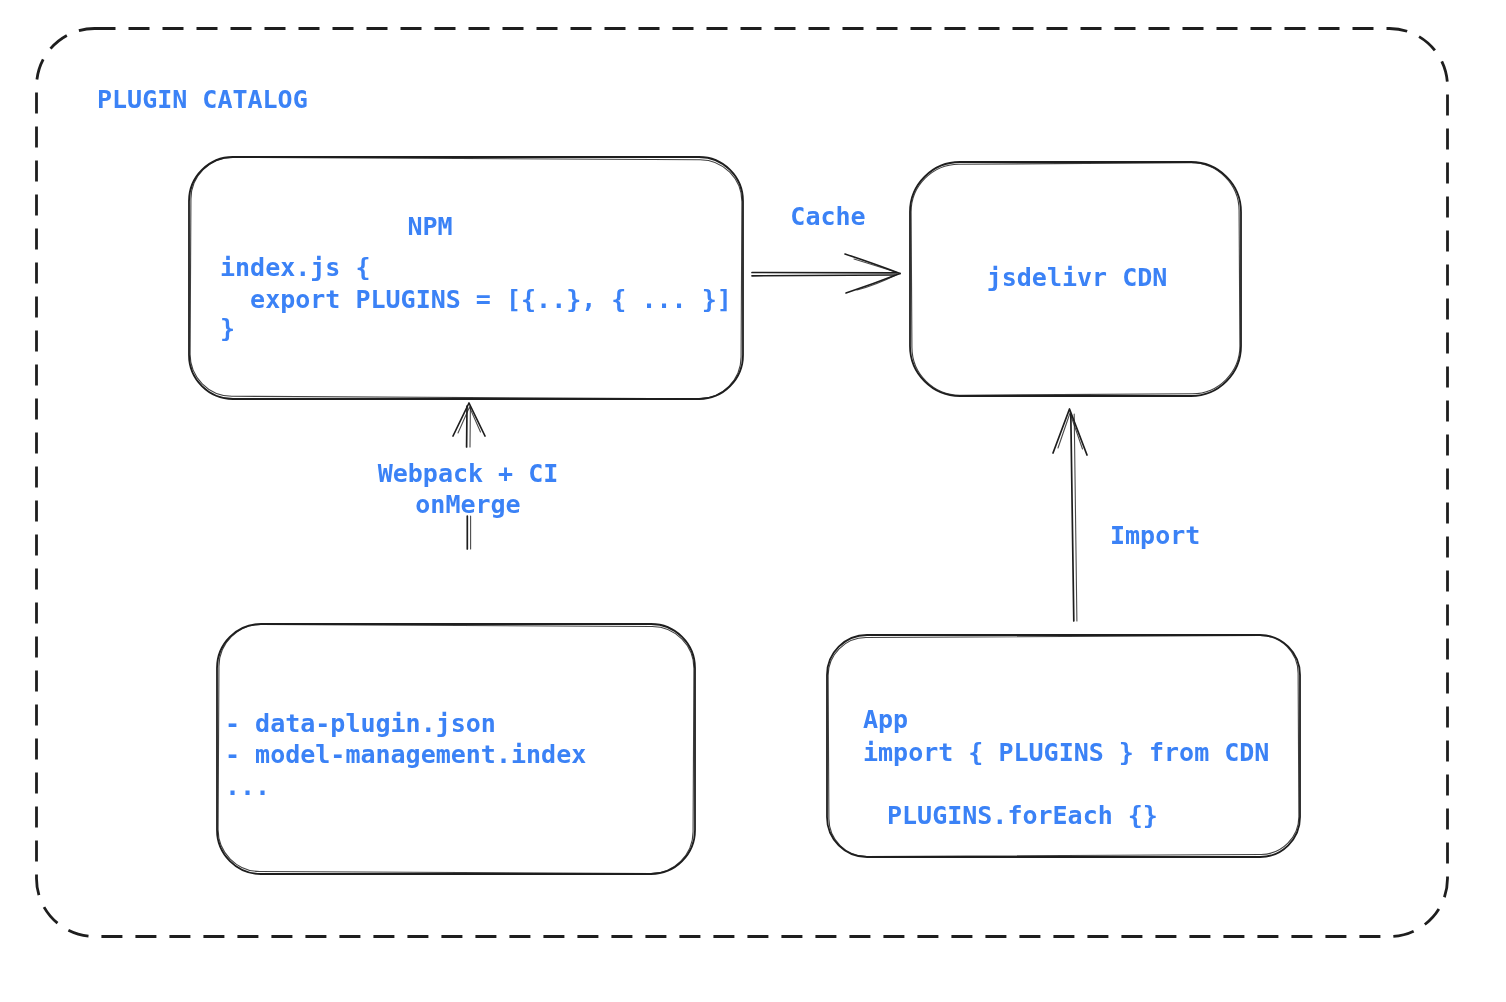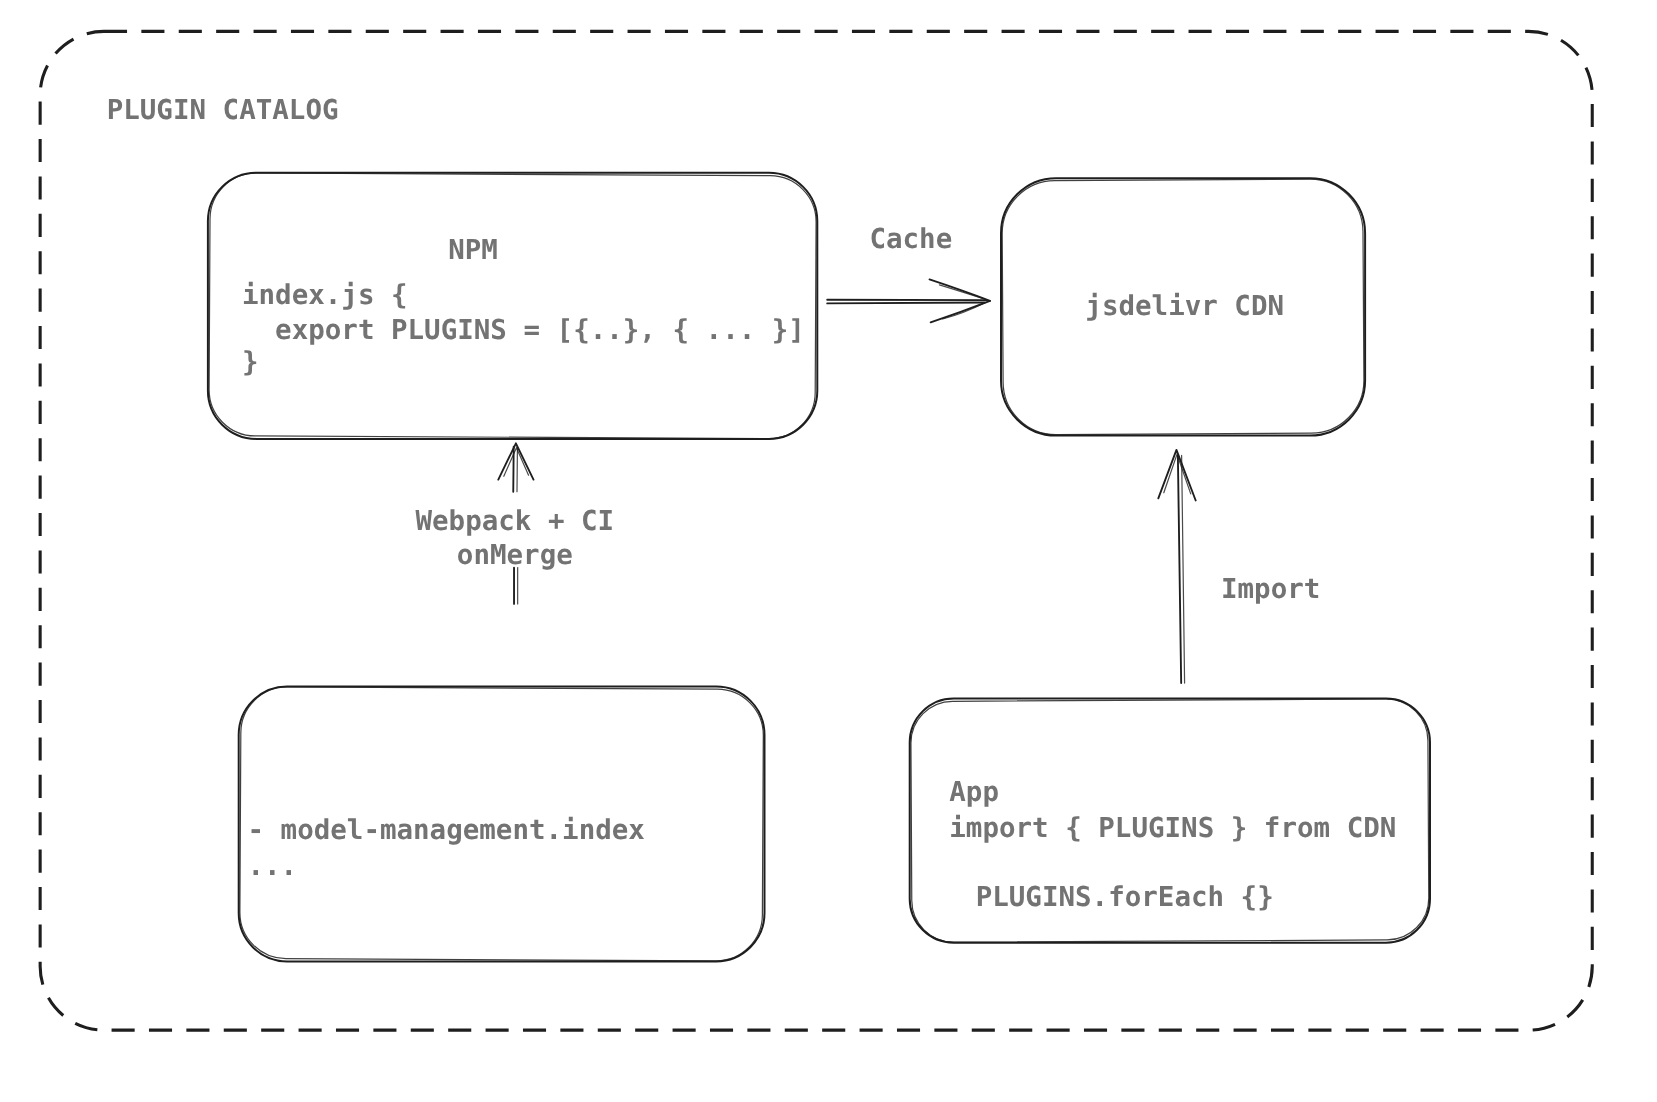--- a/index.html
+++ b/index.html
@@ -3,21 +3,21 @@
 <meta charset="utf-8">
 <style>
   html,body { margin:0; padding:0; background:#ffffff; }
   .canvas {
     position: relative;
     width: 1506px;
     height: 1002px;
     background: #ffffff;
     overflow: hidden;
     font-family: "DejaVu Sans Mono", "Liberation Mono", monospace;
-    color: #737373;
+    color: #3b82f6;
   }
   svg.layer {
     position: absolute;
     left: 0; top: 0;
     width: 1506px; height: 1002px;
   }
   .box-main { fill:#ffffff; stroke:#1e1e1e; stroke-width:1.8; }
   .box-echo { fill:none;    stroke:#1e1e1e; stroke-width:1.1; opacity:0.85; }
   .frame-rect { fill:none; stroke:#1e1e1e; stroke-width:2.8; stroke-dasharray:21 13; }
   .arrow { fill:none; stroke:#1e1e1e; stroke-width:1.7; stroke-linecap:round; stroke-linejoin:round; }
@@ -96,20 +96,21 @@
   <div class="txt" style="left:220px; top:284px;">  export PLUGINS = [{..}, { ... }]</div>
   <div class="txt" style="left:220px; top:313px;">}</div>
 
   <div class="txt center" style="left:828px; top:201px;">Cache</div>
 
   <div class="txt center" style="left:1077px; top:262px;">jsdelivr CDN</div>
 
   <div class="txt center multiline" style="left:468px; top:447px;margin-top:11px;">Webpack + CI
 onMerge</div>
 
+  <div class="txt" style="left:225px; top:708px;">- data-plugin.json</div>
   <div class="txt" style="left:225px; top:739px;">- model-management.index</div>
   <div class="txt" style="left:225px; top:771px;">...</div>
 
   <div class="txt" style="left:1110px; top:520px;">Import</div>
 
   <div class="txt" style="left:863px; top:704px;">App</div>
   <div class="txt" style="left:863px; top:737px;">import { PLUGINS } from CDN</div>
   <div class="txt" style="left:863px; top:800px;margin-left:24px;">PLUGINS.forEach {}</div>
 
 </div>

